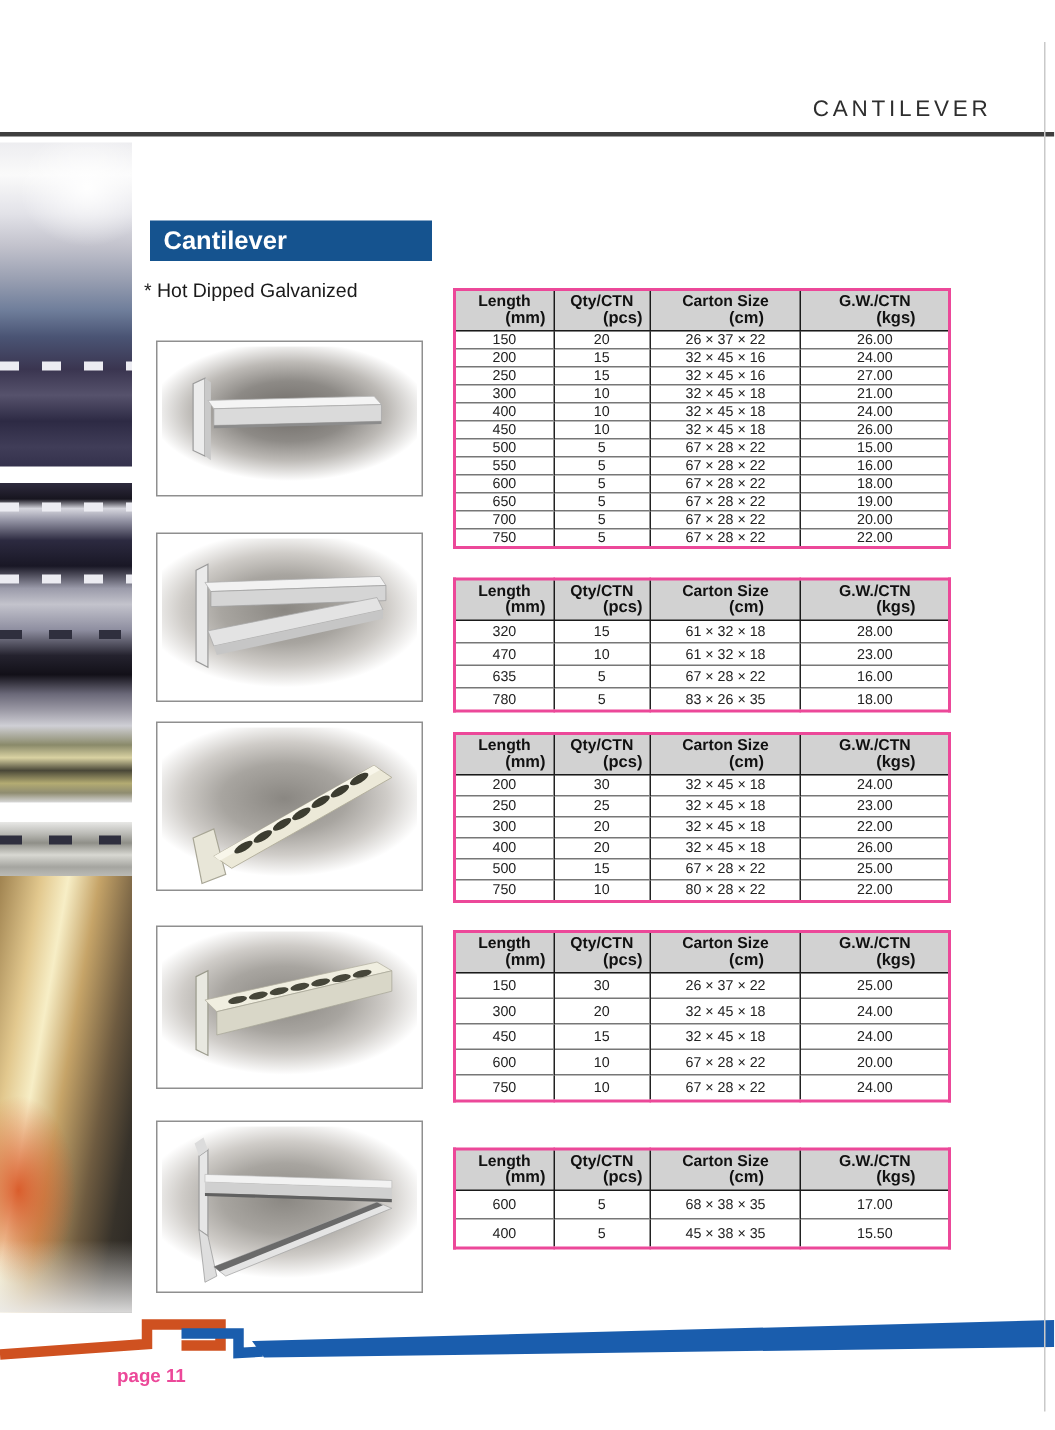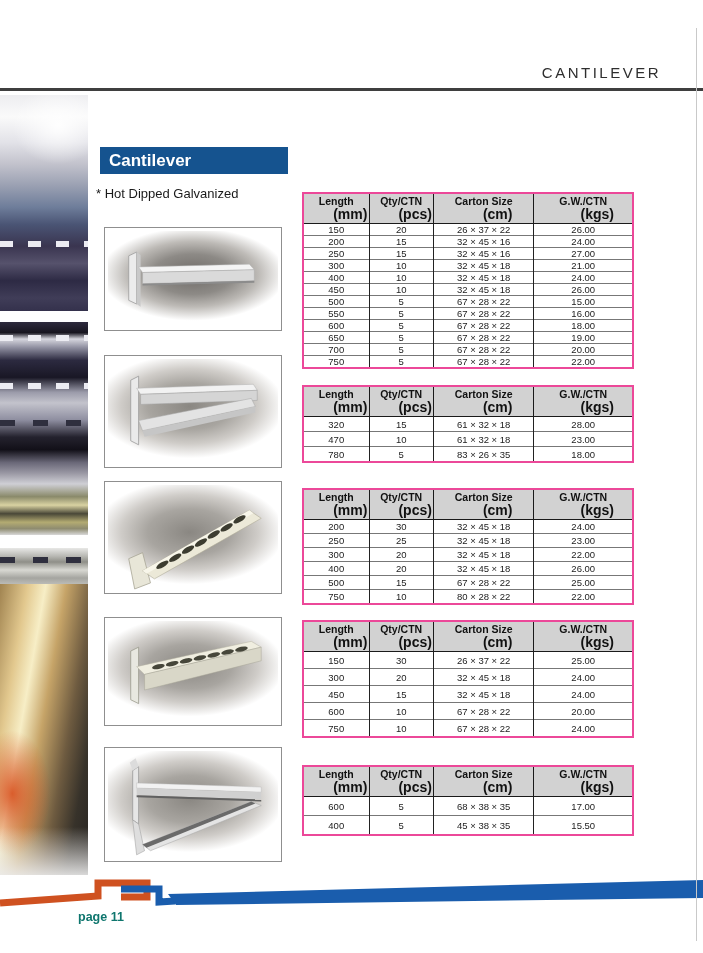--- a/index.html
+++ b/index.html
@@ -54,29 +54,29 @@
   #p2 .pshade,#p3 .pshade,#p4 .pshade,#p5 .pshade{
     background:radial-gradient(ellipse 62% 55% at 48% 45%, #8a8782 0%, #a8a5a0 40%, #cfccc8 65%, #ffffff 90%);}
   .pbox svg{position:absolute;left:0;top:0;width:100%;height:100%;}
 
   
   .tbl{position:absolute;left:302px;width:332px;}
   #tbl1{top:192px;} #tbl2{top:385px;} #tbl3{top:488px;} #tbl4{top:620px;} #tbl5{top:765px;}
   .tbl table{border-collapse:collapse;width:100%;table-layout:fixed;border:2px solid #ec4899;}
   .tbl th{background:#d2d2d2;border:1px solid #1a1a1a;font-weight:bold;font-size:10.5px;
           line-height:1.08;padding:2px 0 1px;color:#111;}
-  .tbl th .unit{font-size:14px;font-weight:bold;margin-left:28px;}
+  .tbl th .unit{font-size:11px;font-weight:bold;margin-left:28px;}
   .tbl td{border-left:1px solid #222;border-right:1px solid #222;border-top:1px solid #777;
           text-align:center;font-size:9.5px;color:#222;padding:0;}
   #tbl1 td{height:11px;} #tbl2 td{height:14px;} #tbl3 td{height:13px;}
   #tbl4 td{height:16px;} #tbl5 td{height:18px;}
 
   
   .footer-art{position:absolute;left:0;top:872px;width:703px;height:46px;}
-  .page-label{position:absolute;left:78px;top:910px;font-size:12.5px;font-weight:bold;color:#0f766e;}
+  .page-label{position:absolute;left:78px;top:910px;font-size:12.5px;font-weight:bold;color:#ec4899;}
   .scan-edge{position:absolute;right:6px;top:28px;bottom:12px;width:1px;background:#c9c9c9;}
 </style>
 </head>
 <body>
 
 <div class="page">
 
   <div class="section-label">CANTILEVER</div>
   <div class="header-rule"></div>
 
@@ -305,20 +305,26 @@
             <td>61 × 32 × 18</td>
             <td>28.00</td>
           </tr>
           <tr>
             <td>470</td>
             <td>10</td>
             <td>61 × 32 × 18</td>
             <td>23.00</td>
           </tr>
           <tr>
+            <td>635</td>
+            <td>5</td>
+            <td>67 × 28 × 22</td>
+            <td>16.00</td>
+          </tr>
+          <tr>
             <td>780</td>
             <td>5</td>
             <td>83 × 26 × 35</td>
             <td>18.00</td>
           </tr>
         </tbody>
       </table>
     </div>
   <div class="tbl" id="tbl3">
       <table>

